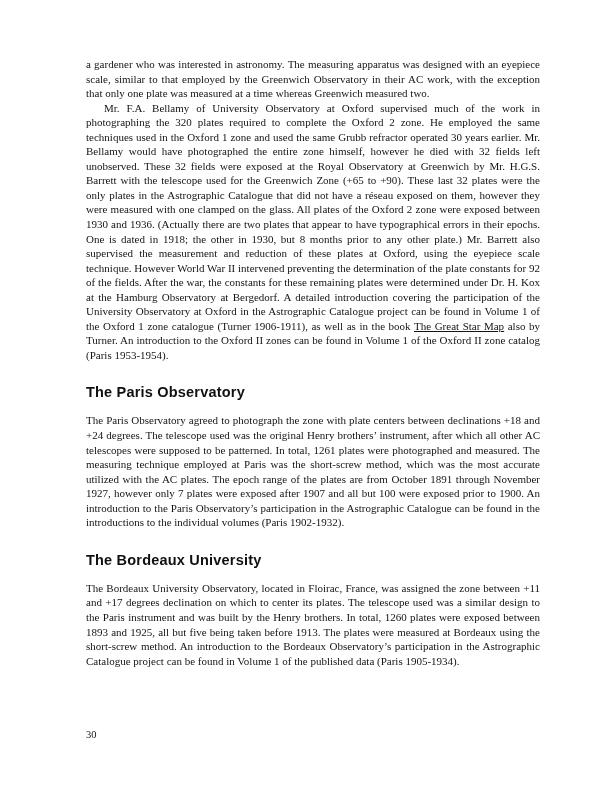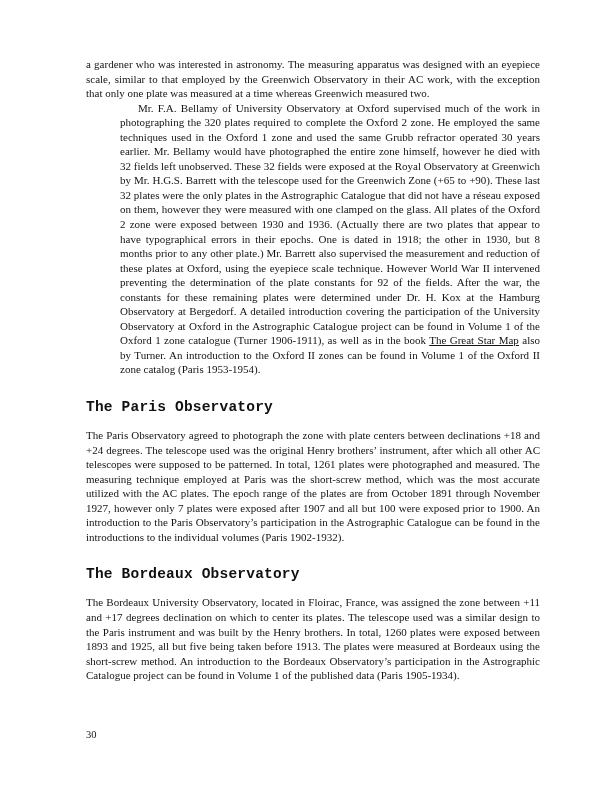--- a/index.html
+++ b/index.html
@@ -24,27 +24,26 @@
     font-size: 11px;
     line-height: 14.55px;
     -webkit-font-smoothing: antialiased;
   }
   p.body-text {
     margin: 0;
     text-align: justify;
   }
   p.body-text.indent {
     text-indent: 18px;
-    margin-left: 34px;
   }
   .underline {
     text-decoration: underline;
   }
   h2.section-heading {
-    font-family: Liberation Mono, monospace;
+    font-family: Liberation Sans, sans-serif;
     font-weight: bold;
     font-size: 14.5px;
     line-height: 16px;
     letter-spacing: 0.2px;
     color: #101010;
     margin: 22px 0 13px 0;
     text-align: left;
   }
   .page-number {
     position: absolute;
@@ -62,19 +61,19 @@
 <div class="page">
 
   <p class="body-text">a gardener who was interested in astronomy. The measuring apparatus was designed with an eyepiece scale, similar to that employed by the Greenwich Observatory in their AC work, with the exception that only one plate was measured at a time whereas Greenwich measured two.</p>
 
   <p class="body-text indent"><span>Mr. F.A. Bellamy of University Observatory at Oxford supervised much of the work in photographing the 320 plates required to complete the Oxford 2 zone. He employed the same techniques used in the Oxford 1 zone and used the same Grubb refractor operated 30 years earlier. Mr. Bellamy would have photographed the entire zone himself, however he died with 32 fields left unobserved. These 32 fields were exposed at the Royal Observatory at Greenwich by Mr. H.G.S. Barrett with the telescope used for the Greenwich Zone (+65 to +90). These last 32 plates were the only plates in the Astrographic Catalogue that did not have a réseau exposed on them, however they were measured with one clamped on the glass. All plates of the Oxford 2 zone were exposed between 1930 and 1936. (Actually there are two plates that appear to have typographical errors in their epochs. One is dated in 1918; the other in 1930, but 8 months prior to any other plate.) Mr. Barrett also supervised the measurement and reduction of these plates at Oxford, using the eyepiece scale technique. However World War II intervened preventing the determination of the plate constants for 92 of the fields. After the war, the constants for these remaining plates were determined under Dr. H. Kox at the Hamburg Observatory at Bergedorf. A detailed introduction covering the participation of the University Observatory at Oxford in the Astrographic Catalogue project can be found in Volume 1 of the Oxford 1 zone catalogue (Turner 1906-1911), as well as in the book </span><span class="underline">The Great Star Map</span><span> also by Turner. An introduction to the Oxford II zones can be found in Volume 1 of the Oxford II zone catalog (Paris 1953-1954).</span></p>
 
   <h2 class="section-heading">The Paris Observatory</h2>
 
   <p class="body-text">The Paris Observatory agreed to photograph the zone with plate centers between declinations +18 and +24 degrees. The telescope used was the original Henry brothers’ instrument, after which all other AC telescopes were supposed to be patterned. In total, 1261 plates were photographed and measured. The measuring technique employed at Paris was the short-screw method, which was the most accurate utilized with the AC plates. The epoch range of the plates are from October 1891 through November 1927, however only 7 plates were exposed after 1907 and all but 100 were exposed prior to 1900. An introduction to the Paris Observatory’s participation in the Astrographic Catalogue can be found in the introductions to the individual volumes (Paris 1902-1932).</p>
 
-  <h2 class="section-heading">The Bordeaux Observatory</h2>
+  <h2 class="section-heading">The Bordeaux University</h2>
 
   <p class="body-text">The Bordeaux University Observatory, located in Floirac, France, was assigned the zone between +11 and +17 degrees declination on which to center its plates. The telescope used was a similar design to the Paris instrument and was built by the Henry brothers. In total, 1260 plates were exposed between 1893 and 1925, all but five being taken before 1913. The plates were measured at Bordeaux using the short-screw method. An introduction to the Bordeaux Observatory’s participation in the Astrographic Catalogue project can be found in Volume 1 of the published data (Paris 1905-1934).</p>
 
   <div class="page-number">30</div>
 
 </div>
 
 </body></html>

